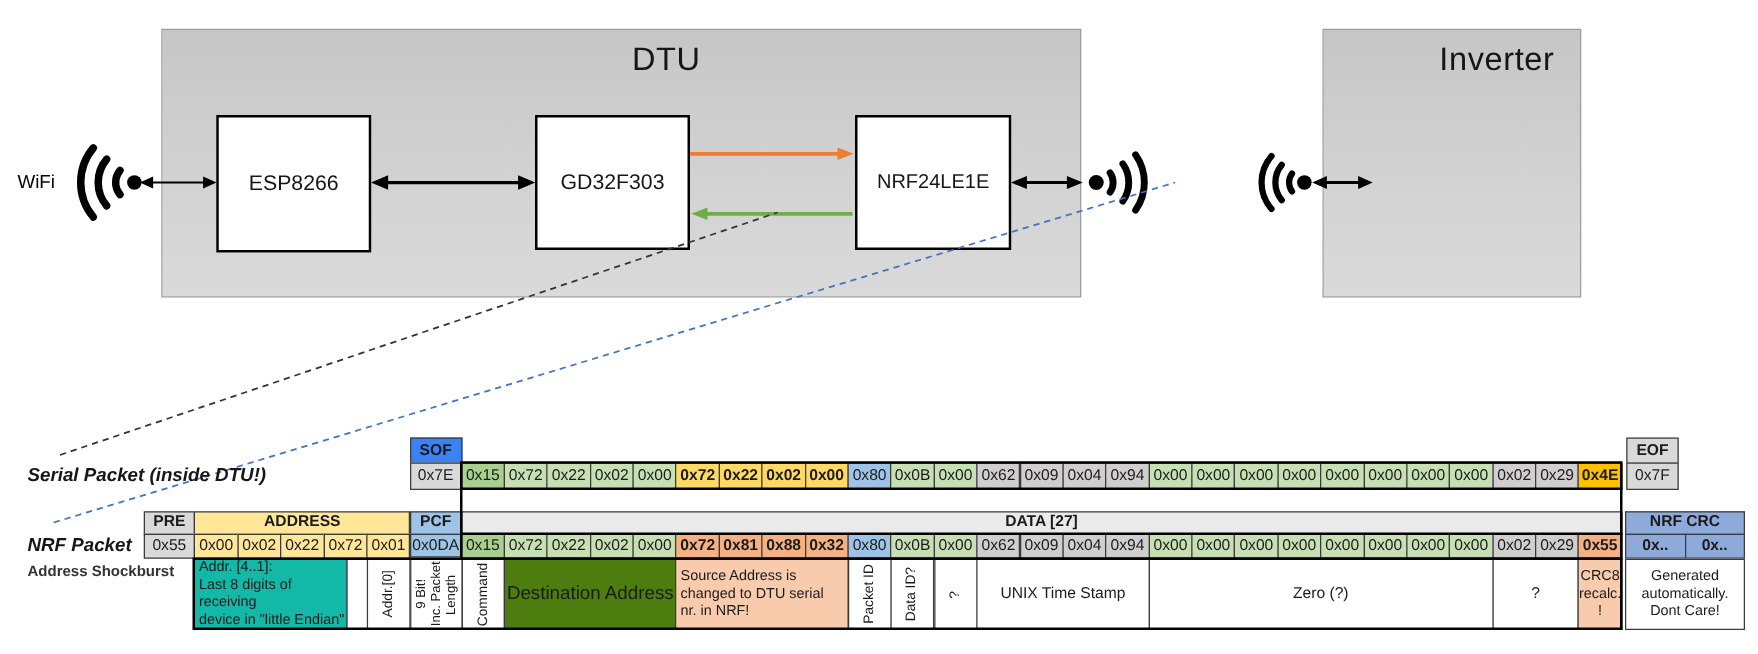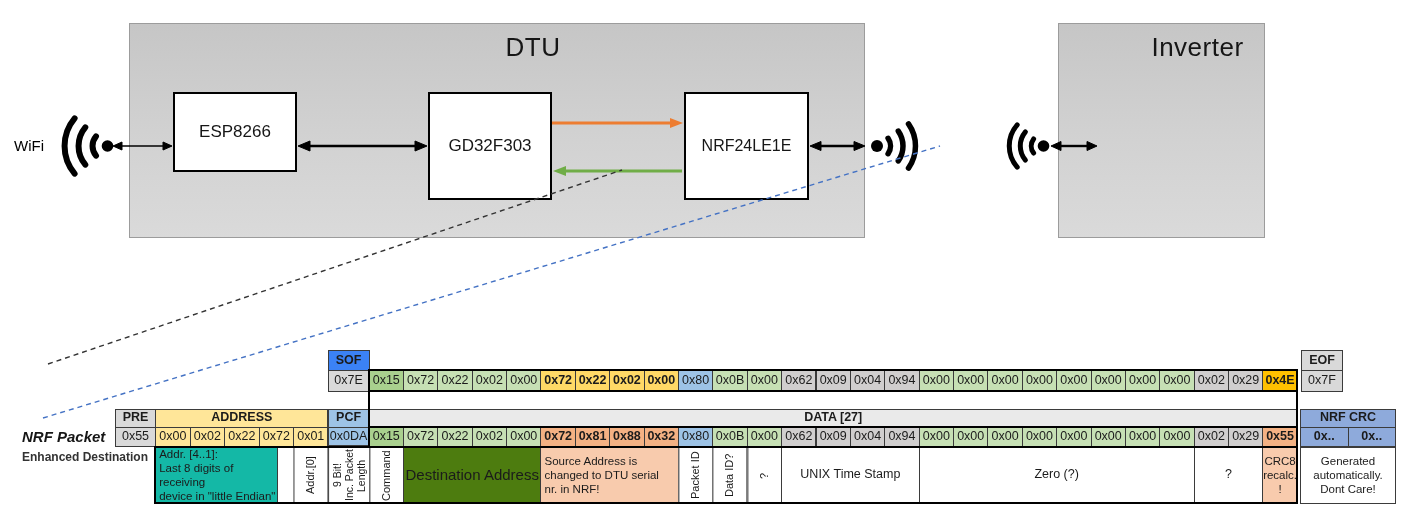--- a/index.html
+++ b/index.html
@@ -33,21 +33,21 @@
 
   <div class="plainlabel" style="left:14px;top:137px;">WiFi</div>
 
   <div class="graybox" style="left:129px;top:23px;width:736px;height:215px;">
     <div class="title">DTU</div>
   </div>
   <div class="graybox" style="left:1058px;top:23px;width:207px;height:215px;">
     <div class="title">Inverter</div>
   </div>
 
-  <div class="comp" style="left:173px;top:92px;width:124px;height:80px;">
+  <div class="comp" style="left:173px;top:92px;width:124px;height:110px;">
     <span>ESP8266</span>
   </div>
   <div class="comp" style="left:428px;top:92px;width:124px;height:108px;">
     <span>GD32F303</span>
   </div>
   <div class="comp" style="left:684px;top:92px;width:125px;height:108px;font-size:16px;">
     <span>NRF24LE1E</span>
   </div>
 
   <svg class="overlay" width="1406" height="523" viewBox="0 0 1406 523">
@@ -104,22 +104,23 @@
       <circle cx="1043.5" cy="146" r="5.8" fill="#000" stroke="none"></circle>
       <path d="M 1033.6 138.9 A 12 12 0 0 0 1033.6 153.1"></path>
       <path d="M 1025.4 131.9 A 22 22 0 0 0 1025.4 160.1"></path>
       <path d="M 1017.2 124.9 A 32 32 0 0 0 1017.2 167.1"></path>
     </g>
 
     <line x1="48" y1="364" x2="622" y2="170" stroke-width="1.4" stroke-dasharray="5 4" stroke="#333333"></line>
     <line x1="43" y1="418" x2="940" y2="146" stroke-width="1.4" stroke-dasharray="5 4" stroke="#4472C4"></line>
   </svg>
 
+  <div class="rowlabel" style="left:22px;top:369px;height:22px;">Serial Packet (inside DTU!)</div>
   <div class="rowlabel" style="left:22px;top:426px;height:20px;">NRF Packet</div>
-  <div class="sublabel" style="left:22px;top:450px;font-weight:700;">Enhanced Destination</div>
+  <div class="sublabel" style="left:22px;top:450px;font-weight:700;">Address Shockburst</div>
 
   <div id="cells">
       <div class="cell hdr" style="left: 327.5px; top: 350px; width: 42.1px; height: 20.5px; background: #3b82f6;">SOF</div>
       <div class="cell" style="left: 327.5px; top: 370px; width: 42.1px; height: 21.5px; background: rgb(217, 217, 217);">0x7E</div>
       <div class="cell" style="left: 368.6px; top: 370px; width: 35.377px; height: 21.5px; background: rgb(169, 208, 142);">0x15</div>
       <div class="cell" style="left: 402.977px; top: 370px; width: 35.377px; height: 21.5px; background: rgb(198, 224, 180);">0x72</div>
       <div class="cell" style="left: 437.354px; top: 370px; width: 35.377px; height: 21.5px; background: rgb(198, 224, 180);">0x22</div>
       <div class="cell" style="left: 471.731px; top: 370px; width: 35.377px; height: 21.5px; background: rgb(198, 224, 180);">0x02</div>
       <div class="cell" style="left: 506.108px; top: 370px; width: 35.377px; height: 21.5px; background: rgb(198, 224, 180);">0x00</div>
       <div class="cell bold" style="left: 540.485px; top: 370px; width: 35.377px; height: 21.5px; background: rgb(255, 217, 102);">0x72</div>

